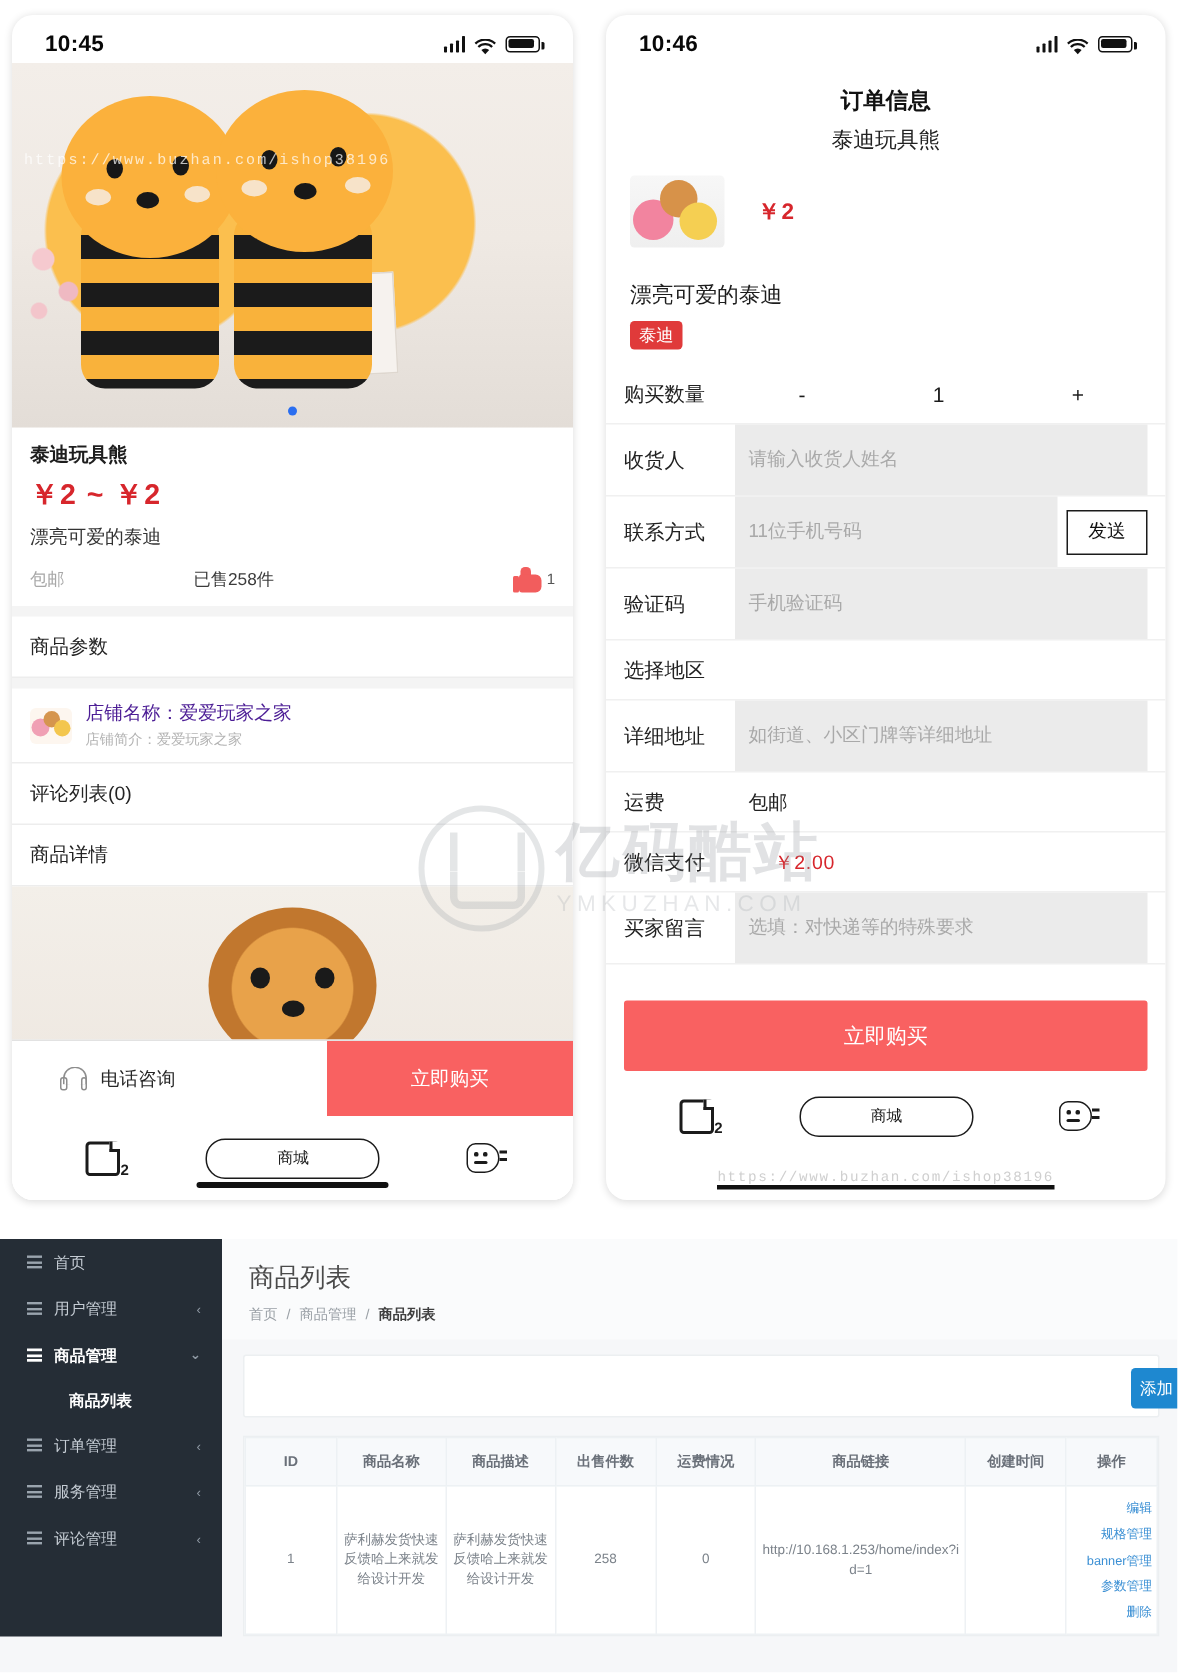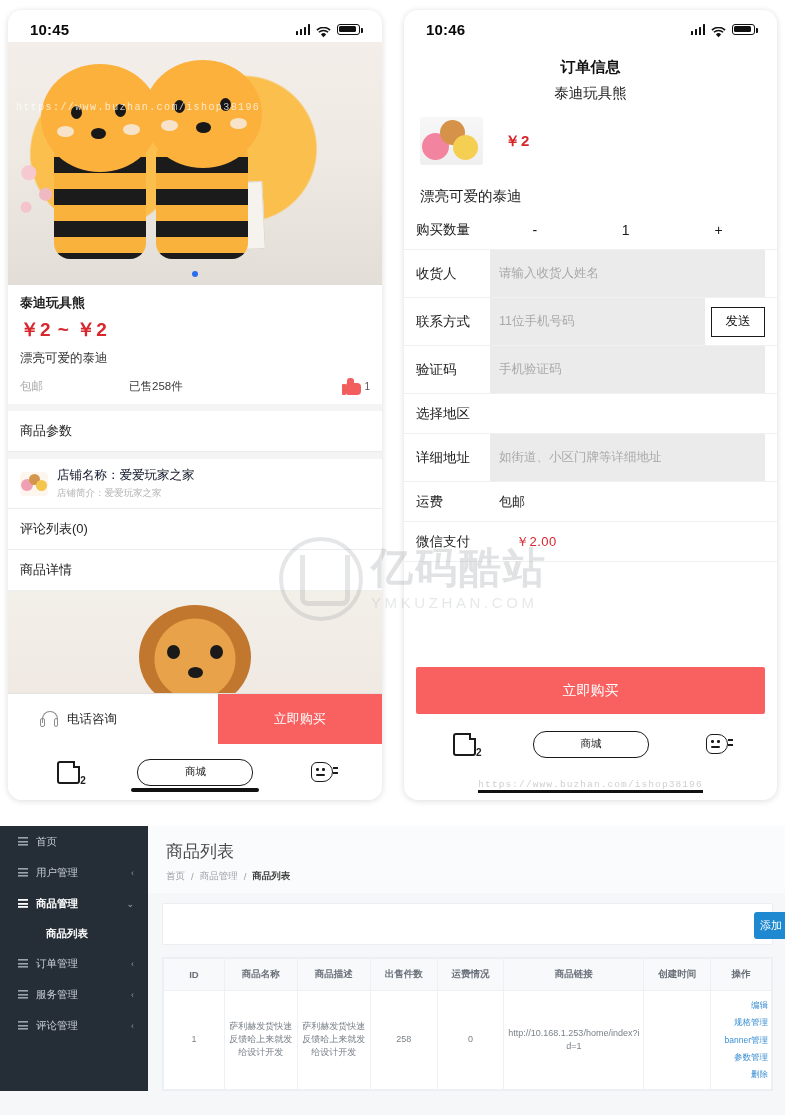--- a/index.html
+++ b/index.html
@@ -70,21 +70,21 @@
 
   .row-line{font-size:13px;color:#242424;padding:11px 12px;border-bottom:1px solid #ededed;}
   .spacer{height:7px;background:#f4f4f4;}
   .shop{display:flex;align-items:center;gap:9px;padding:8px 12px;border-bottom:1px solid #ededed;}
   .shop-ava{width:28px;height:24px;border-radius:4px;flex:none;position:relative;
     background:#fdf6ef;overflow:hidden;}
   .shop-ava b{position:absolute;border-radius:50%;display:block;}
   .shop-ava .a1{left:1px;top:7px;width:12px;height:12px;background:#f0a0b4;}
   .shop-ava .a2{left:9px;top:2px;width:11px;height:11px;background:#d5954e;}
   .shop-ava .a3{left:16px;top:8px;width:11px;height:11px;background:#f3c64e;}
-  .shop-txt .s1{font-size:12.5px;color:#0f172a;}
+  .shop-txt .s1{font-size:12.5px;color:#4c1d95;}
   .shop-txt .s2{font-size:9.5px;color:#b3b3b3;margin-top:3px;}
 
   .detail-img{height:108px;overflow:hidden;position:relative;
     background:linear-gradient(180deg,#f3efe9,#efe9e2);}
   .lion{position:absolute;left:50%;top:14px;transform:translateX(-50%);
     width:112px;height:104px;border-radius:50%;
     background:radial-gradient(circle at 50% 52%,#e8a24a 0 40px,#c1772e 41px 56px);}
   .lion .e{position:absolute;top:40px;width:13px;height:14px;border-radius:50%;background:#1a1a1a;}
   .lion .e.l{left:28px;} .lion .e.r{left:71px;}
   .lion .n{position:absolute;left:49px;top:62px;width:15px;height:11px;border-radius:50%;background:#1a1a1a;}
@@ -341,20 +341,21 @@
     <div class="r-prodrow">
       <span class="r-thumb">
           <b class="t1"></b>
           <b class="t2"></b>
           <b class="t3"></b>
         </span>
       <span class="r-price">￥2</span>
     </div>
 
     <div class="r-desc">漂亮可爱的泰迪</div>
+    <div><span class="r-tag">泰迪</span></div>
 
     <div class="frow">
       <span class="flab">购买数量</span>
       <span class="qty">
         <span>-</span>
         <span>1</span>
         <span>+</span>
       </span>
     </div>
 
@@ -387,20 +388,24 @@
     <div class="frow">
       <span class="flab">运费</span>
       <span class="fplain">包邮</span>
     </div>
 
     <div class="frow">
       <span class="flab">微信支付</span>
       <span class="fmoney">￥2.00</span>
     </div>
 
+    <div class="frow">
+      <span class="flab">买家留言</span>
+      <span class="fbox">选填：对快递等的特殊要求</span>
+    </div>
 
     <div class="r-buy">立即购买</div>
 
     <div class="tabbar" style="bottom:32px;height:48px">
       <span class="tb-pages"></span>
       <span class="tb-mall">商城</span>
       <span class="tb-smile">
           <i class="d l"></i>
           <i class="d r"></i>
           <i class="m"></i>

